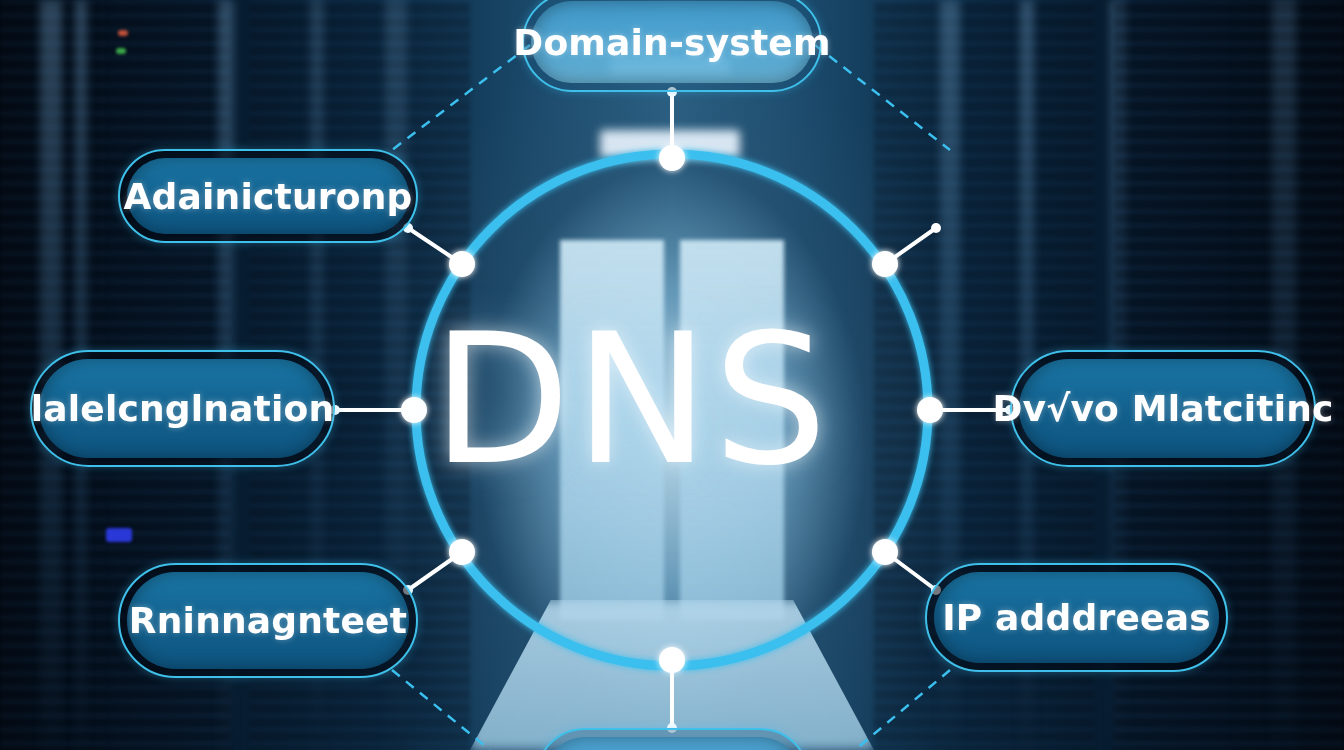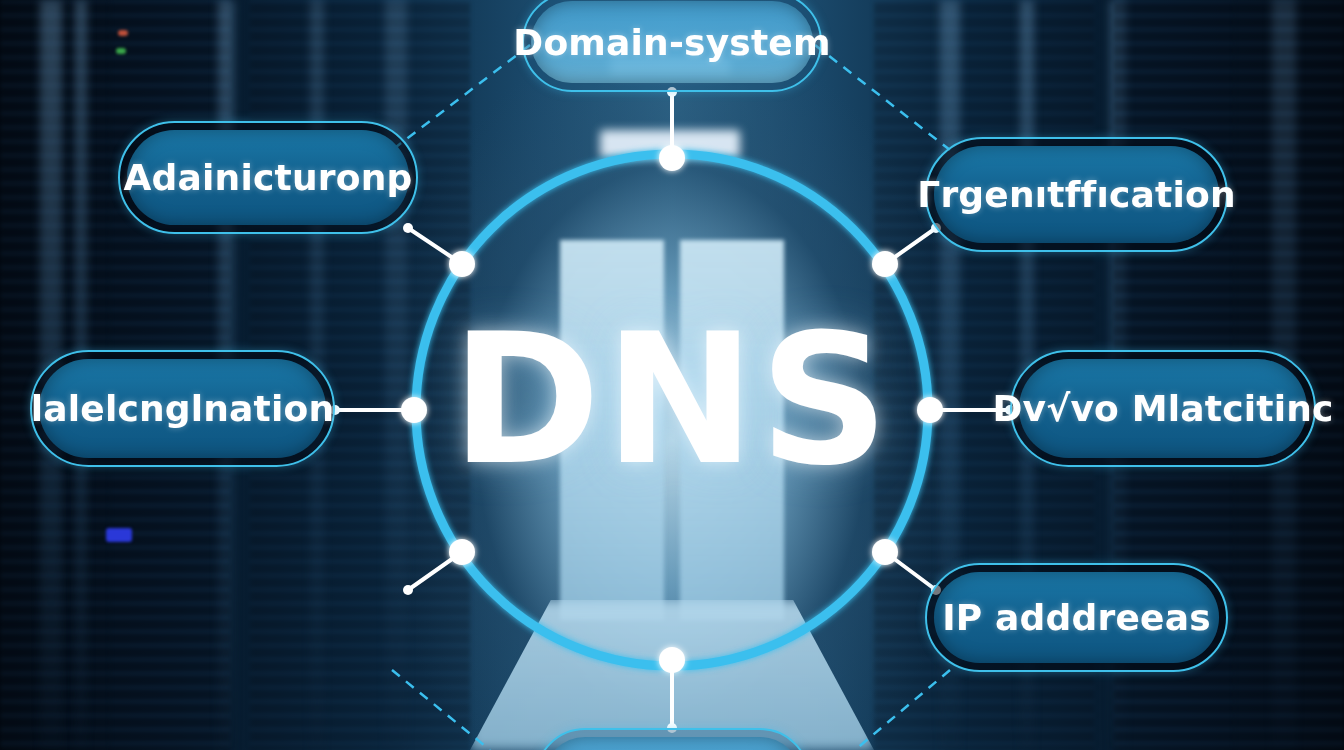--- a/index.html
+++ b/index.html
@@ -96,23 +96,22 @@
     font-size: 36px;
     letter-spacing: 0.2px;
     white-space: nowrap;
     text-shadow: 0 0 6px rgba(255,255,255,0.35);
   }
   .dns-title {
     position: absolute;
     left: 432px;
     top: 300px;
     width: 480px;
-    text-align: center;
     color: #ffffff;
-    font-weight: bold;
+    font-weight: normal;
     font-size: 180px;
     line-height: 200px;
     letter-spacing: 4px;
     text-shadow: 0 0 18px rgba(255,255,255,0.55), 0 0 40px rgba(160,220,255,0.35);
   }
 </style>
 </head>
 <body>
 
 <div id="stage">
@@ -203,44 +202,44 @@
   </svg>
 
   <div class="dns-title">DNS</div>
 
   <div class="pill light" style="left:522px;top:-8px;width:300px;height:100px;">
     <div class="pill-inner">
       <span class="pill-label">Domain-system</span>
     </div>
   </div>
 
-  <div class="pill" style="left:118px;top:121px;width:300px;height:113px;">
+  <div class="pill" style="left:118px;top:149px;width:300px;height:94px;">
     <div class="pill-inner">
       <span class="pill-label">Adainicturonp</span>
     </div>
   </div>
 
-  <div class="pill" style="left:925px;top:137px;width:303px;height:115px;">
-    <div class="pill-inner">
-      <span class="pill-label">Γrgenıtffıcation</span>
-    </div>
-  </div>
 
   <div class="pill" style="left:1010px;top:350px;width:306px;height:117px;">
     <div class="pill-inner">
       <span class="pill-label">Dv√vo Mlatcitinc</span>
     </div>
   </div>
 
   <div class="pill" style="left:30px;top:350px;width:305px;height:117px;">
     <div class="pill-inner">
       <span class="pill-label">lalelcnglnation</span>
     </div>
   </div>
 
+  <div class="pill" style="left:118px;top:563px;width:300px;height:115px;">
+    <div class="pill-inner">
+      <span class="pill-label">Rninnagnteet</span>
+    </div>
+  </div>
 
   <div class="pill" style="left:925px;top:563px;width:303px;height:109px;">
     <div class="pill-inner">
       <span class="pill-label">IP adddreeas</span>
     </div>
   </div>
 
   <div class="pill light" style="left:535px;top:728px;width:275px;height:100px;">
     <div class="pill-inner">
       <span class="pill-label"></span>

